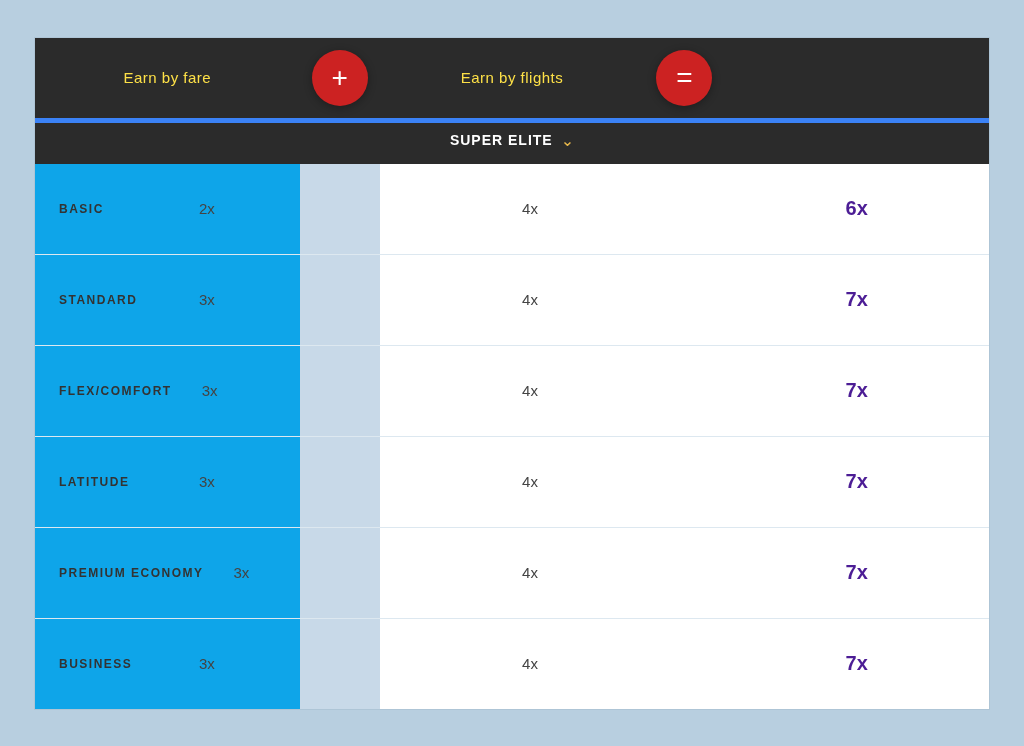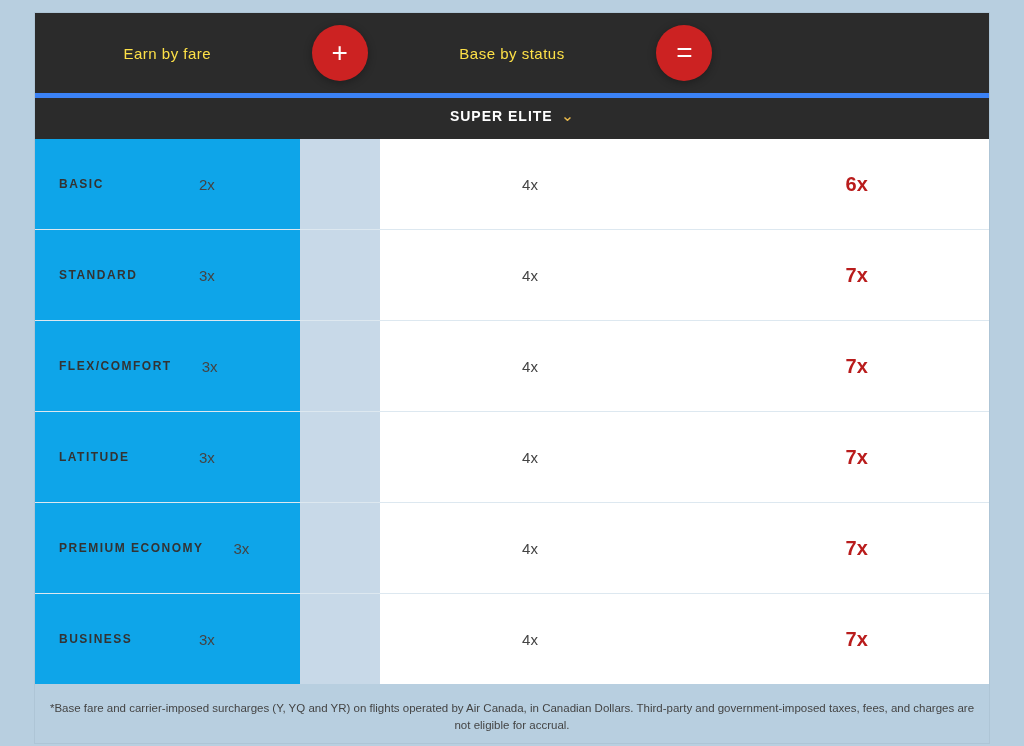--- a/index.html
+++ b/index.html
@@ -161,21 +161,21 @@
 
     .total-cell {
       display: flex;
       align-items: center;
       justify-content: center;
       padding: 20px 24px;
       min-height: 90px;
       background-color: #ffffff;
       font-size: 20px;
       font-weight: 700;
-      color: #b91c1c;
+      color: #4c1d95;
     }
 
     .separator-col {
       width: 80px;
       min-height: 90px;
       background-color: #ffffff;
     }
 
     .fare-separator-col {
       width: 80px;
@@ -204,21 +204,21 @@
     <div class="header-row">
       <div class="header-cell">
         <span>Earn by fare</span>
       </div>
       <div class="operator-col">
         <div class="operator-circle">
           <span>+</span>
         </div>
       </div>
       <div class="header-cell">
-        <span>Base by status</span>
+        <span>Earn by flights</span>
       </div>
       <div class="operator-col">
         <div class="operator-circle">
           <span>=</span>
         </div>
       </div>
     </div>
 
     <div class="status-row">
       <div style="background:#2b2b2b; min-height:38px;"></div>
@@ -311,18 +311,15 @@
       <div class="middle-cell">
         <span>4x</span>
       </div>
       <div class="separator-col"></div>
       <div class="total-cell">
         <span>7x</span>
       </div>
     </div>
       </div>
 
-    <div class="footnote">
-      <span class="footnote-text">*Base fare and carrier-imposed surcharges (Y, YQ and YR) on flights operated by Air Canada, in Canadian Dollars. Third-party and government-imposed taxes, fees, and charges are not eligible for accrual.</span>
-    </div>
 
   </div>
 </div>
 
 </body></html>

